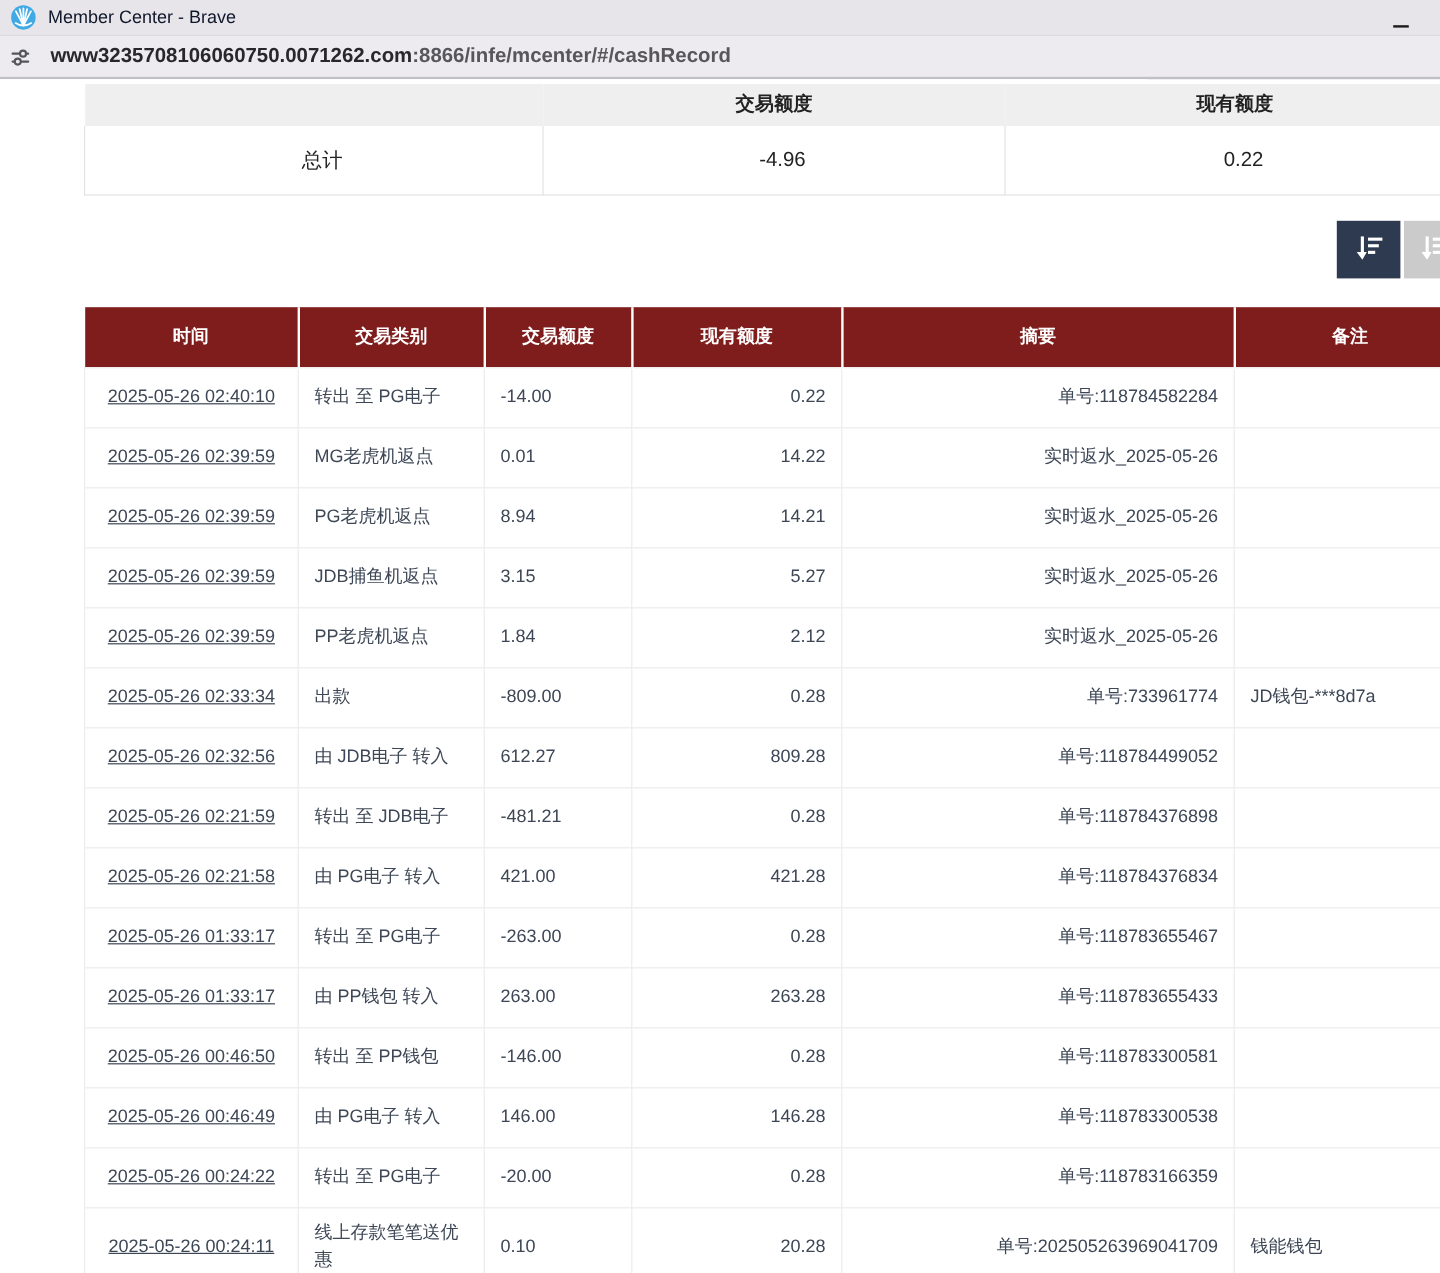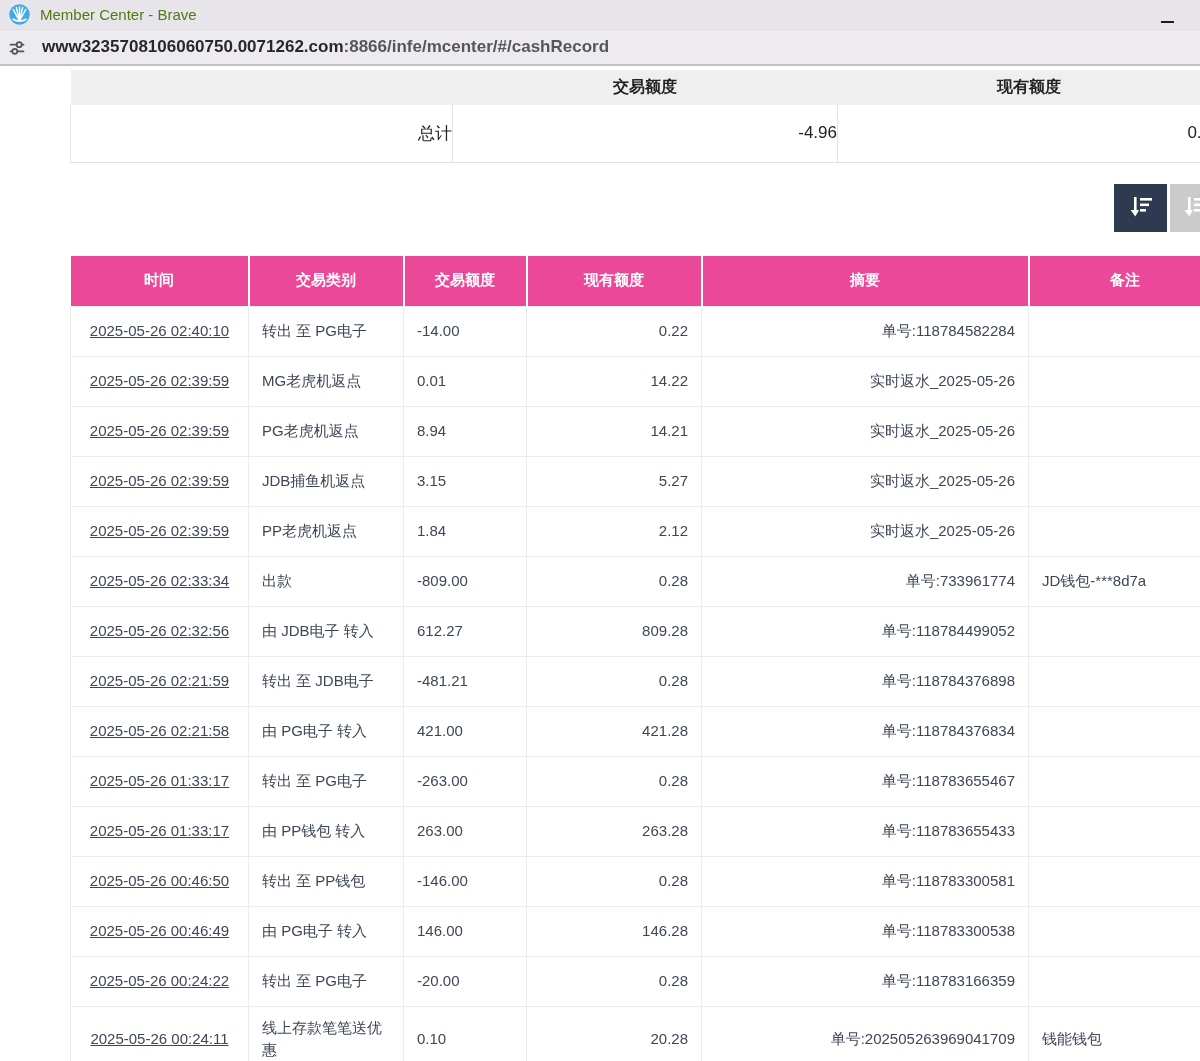--- a/index.html
+++ b/index.html
@@ -4,21 +4,21 @@
 <style>
   * { margin:0; padding:0; box-sizing:border-box; }
   html,body { width:1200px; height:1061px; overflow:hidden; background:#fff;
     font-family:"Liberation Sans", sans-serif; }
 
   
   .titlebar { position:relative; height:30px; background:#e7e5ea;
     display:flex; align-items:center; border-bottom:1px solid #dedce2; }
   .favicon { position:absolute; left:9px; top:4px; width:21px; height:21px; }
   .win-title { position:absolute; left:40px; top:0; line-height:30px;
-    font-size:15px; color:#4d7c0f; white-space:nowrap; }
+    font-size:15px; color:#0f172a; white-space:nowrap; }
   .win-minimize { position:absolute; left:1148px; top:0; width:38px; height:29px;
     background:transparent; border:none; cursor:pointer; }
   .win-minimize span { display:block; margin:14px auto 0; width:13px;
     border-top:2px solid #1c1c1c; }
 
   .urlbar { position:relative; height:36px; background:#edebf0;
     border-bottom:2px solid #c2c0c7;font-weight:bold; }
   .tune-icon { position:absolute; left:8px; top:9px; width:18px; height:18px; }
   .url-text { position:absolute; left:42px; top:0; line-height:34px;
     font-size:17px; white-space:nowrap; }
@@ -30,40 +30,40 @@
 
   
   .summary-table { position:absolute; left:70px; top:4px; width:1150px;
     border-collapse:collapse; table-layout:fixed; }
   .summary-table col:nth-child(1){ width:382px; }
   .summary-table col:nth-child(2){ width:385px; }
   .summary-table col:nth-child(3){ width:383px; }
   .summary-table thead th { height:35px; background:#f0eff0; font-size:16px;
     font-weight:700; color:#222; text-align:center; }
   .summary-table tbody td { height:57px; background:#fff; font-size:17px;
-    color:#222; text-align:right; border:1px solid #e3e3e3; border-top:none;padding-left:14px; }
+    color:#222; text-align:center; border:1px solid #e3e3e3; border-top:none;padding-left:14px; }
   .summary-table tbody td:last-child { border-right:none; }
 
   
   .sort-buttons { position:absolute; left:1114px; top:118px; display:flex; gap:3px; }
   .sort-btn { width:53px; height:48px; border:none; cursor:pointer;
     display:flex; align-items:center; justify-content:center; }
   .sort-btn.primary { background:#2d3a4f; }
   .sort-btn.secondary { background:#cbcbcb; width:50px; }
 
   
   .records-table { position:absolute; left:70px; top:190px; width:1150px;
     border-collapse:collapse; table-layout:fixed; }
   .records-table col:nth-child(1){ width:178px; }
   .records-table col:nth-child(2){ width:155px; }
   .records-table col:nth-child(3){ width:123px; }
   .records-table col:nth-child(4){ width:175px; }
   .records-table col:nth-child(5){ width:327px; }
   .records-table col:nth-child(6){ width:192px; }
-  .records-table thead th { height:50px; background:#ec4899; color:#fff;
+  .records-table thead th { height:50px; background:#7f1d1d; color:#fff;
     font-size:15px; font-weight:700; text-align:center;
     border-right:2px solid #fff; }
   .records-table thead th:last-child { border-right:none; }
   .records-table tbody td { height:50px; background:#fff; font-size:15px;
     color:#3d4756; padding:6px 13px; border:1px solid #ececec;
     border-top:none; line-height:1.45; }
   .records-table tbody td:last-child { border-right:none; }
   .records-table tbody tr:first-child td { border-top:1px solid #ececec; }
   .records-table tbody tr:last-child td { height:66px; }
   .records-table td:nth-child(1){ text-align:center; padding:6px 4px;text-decoration:underline; }

